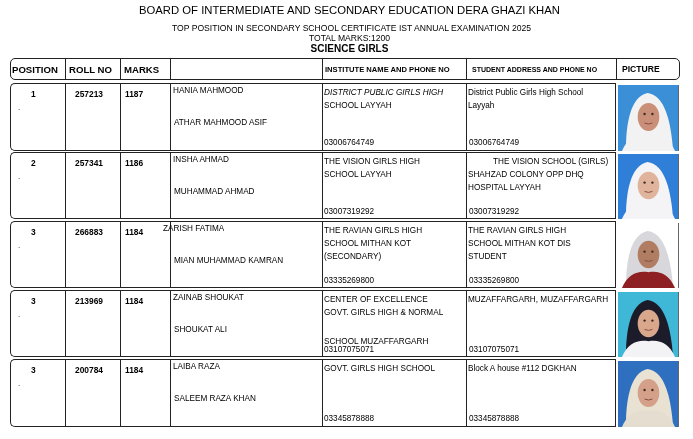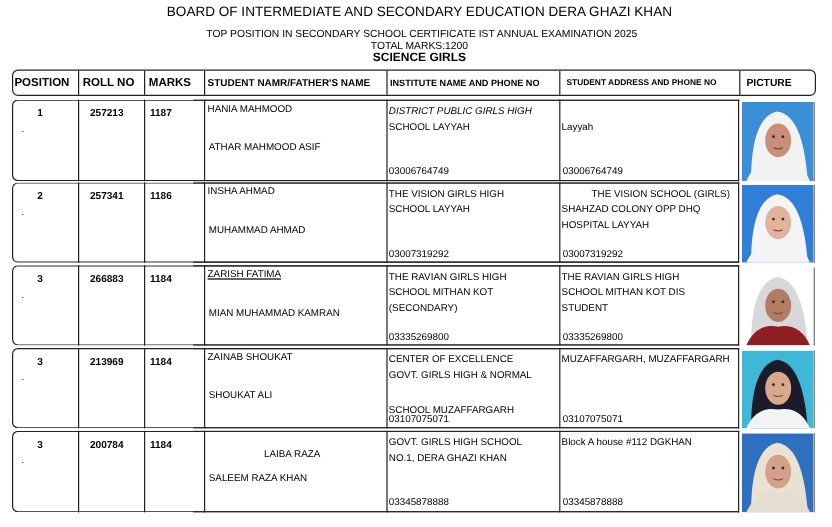--- a/index.html
+++ b/index.html
@@ -51,21 +51,20 @@
 <div class="hdr h3">TOTAL MARKS:1200</div>
 <div class="hdr h4">SCIENCE GIRLS</div>
 
 <div class="thead">
   <div class="th" style="left:1px;width:53px;font-size:9.6px;">POSITION</div>
   <div class="vline" style="left:54px;top:0;height:20px;"></div>
   <div class="th" style="left:58px;width:52px;font-size:9.6px;">ROLL NO</div>
   <div class="vline" style="left:109px;top:0;height:20px;"></div>
   <div class="th" style="left:113px;width:46px;font-size:9.6px;">MARKS</div>
   <div class="vline" style="left:159px;top:0;height:20px;"></div>
-  <div class="th" style="left:162px;width:150px;font-size:8.3px;">STUDENT NAMR/FATHER'S NAME</div>
   <div class="vline" style="left:311px;top:0;height:20px;"></div>
   <div class="th" style="left:314px;width:142px;font-size:7.6px;">INSTITUTE NAME AND PHONE NO</div>
   <div class="vline" style="left:455px;top:0;height:20px;"></div>
   <div class="th" style="left:461px;width:144px;font-size:7px;">STUDENT ADDRESS AND PHONE NO</div>
   <div class="vline" style="left:605px;top:0;height:20px;"></div>
   <div class="th" style="left:611px;width:55px;font-size:8.6px;">PICTURE</div>
 </div>
 
 <div id="rows">
   <div class="row" style="top: 83px; height: 68px;">
@@ -84,20 +83,21 @@
     <div class="cell bold" style="left:114px;top:4px;">1187</div>
 
     <div class="cell" style="left:162px;top:0px;">HANIA MAHMOOD</div>
     <div class="cell" style="left:163px;top:32px;">ATHAR MAHMOOD ASIF</div>
 
     <div class="cell" style="left:313px;top:2px;font-style:italic;">DISTRICT PUBLIC GIRLS HIGH</div>
     <div class="cell" style="left:313px;top:15px;">SCHOOL LAYYAH</div>
     <div class="cell" style="left:313px;top:28px;"></div>
     <div class="cell" style="left:313px;top:52px;">03006764749</div>
 
+    <div class="cell" style="left:457px;top:2px;">District Public Girls High School</div>
     <div class="cell" style="left:457px;top:15px;">Layyah</div>
     <div class="cell" style="left:457px;top:28px;"></div>
     <div class="cell" style="left:458px;top:52px;">03006764749</div>
   </div>
 
   <div class="row" style="top: 152px; height: 67px;">
     <div class="rtop"></div>
     <div class="rbot"></div>
     <div class="rline" style="left:54px;"></div>
     <div class="rline" style="left:109px;"></div>
@@ -133,21 +133,21 @@
     <div class="rline" style="left:159px;"></div>
     <div class="rline" style="left:311px;"></div>
     <div class="rline" style="left:455px;"></div>
     <div class="rline" style="left:604px;"></div>
 
     <div class="cell bold" style="left:20px;top:4px;">3</div>
     <div class="dot" style="left:7px;top:19px;">.</div>
     <div class="cell bold" style="left:64px;top:4px;">266883</div>
     <div class="cell bold" style="left:114px;top:4px;">1184</div>
 
-    <div class="cell" style="left:162px;top:0px;text-decoration:underline;">ZARISH FATIMA</div>
+    <div class="cell" style="left:152px;top:0px;">ZARISH FATIMA</div>
     <div class="cell" style="left:163px;top:32px;">MIAN MUHAMMAD KAMRAN</div>
 
     <div class="cell" style="left:313px;top:2px;">THE RAVIAN GIRLS HIGH</div>
     <div class="cell" style="left:313px;top:15px;">SCHOOL MITHAN KOT</div>
     <div class="cell" style="left:313px;top:28px;">(SECONDARY)</div>
     <div class="cell" style="left:313px;top:52px;">03335269800</div>
 
     <div class="cell" style="left:457px;top:2px;">THE RAVIAN GIRLS HIGH</div>
     <div class="cell" style="left:457px;top:15px;">SCHOOL MITHAN KOT DIS</div>
     <div class="cell" style="left:457px;top:28px;">STUDENT</div>
@@ -191,25 +191,24 @@
     <div class="rline" style="left:159px;"></div>
     <div class="rline" style="left:311px;"></div>
     <div class="rline" style="left:455px;"></div>
     <div class="rline" style="left:604px;"></div>
 
     <div class="cell bold" style="left:20px;top:4px;">3</div>
     <div class="dot" style="left:7px;top:19px;">.</div>
     <div class="cell bold" style="left:64px;top:4px;">200784</div>
     <div class="cell bold" style="left:114px;top:4px;">1184</div>
 
-    <div class="cell" style="left:162px;top:12px;margin-left:47px;">LAIBA RAZA</div>
+    <div class="cell" style="left:162px;top:0px;">LAIBA RAZA</div>
     <div class="cell" style="left:163px;top:32px;">SALEEM RAZA KHAN</div>
 
     <div class="cell" style="left:313px;top:2px;">GOVT. GIRLS HIGH SCHOOL</div>
-    <div class="cell" style="left:313px;top:15px;">NO.1, DERA GHAZI KHAN</div>
     <div class="cell" style="left:313px;top:28px;"></div>
     <div class="cell" style="left:313px;top:52px;">03345878888</div>
 
     <div class="cell" style="left:457px;top:2px;">Block A house #112 DGKHAN</div>
     <div class="cell" style="left:457px;top:15px;"></div>
     <div class="cell" style="left:457px;top:28px;"></div>
     <div class="cell" style="left:458px;top:52px;">03345878888</div>
   </div>
 </div>
 

